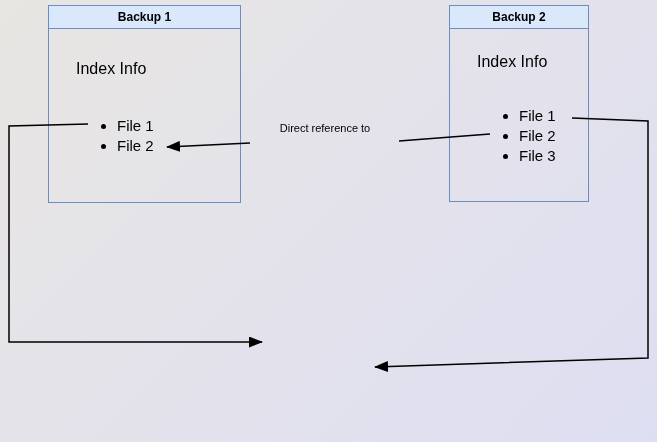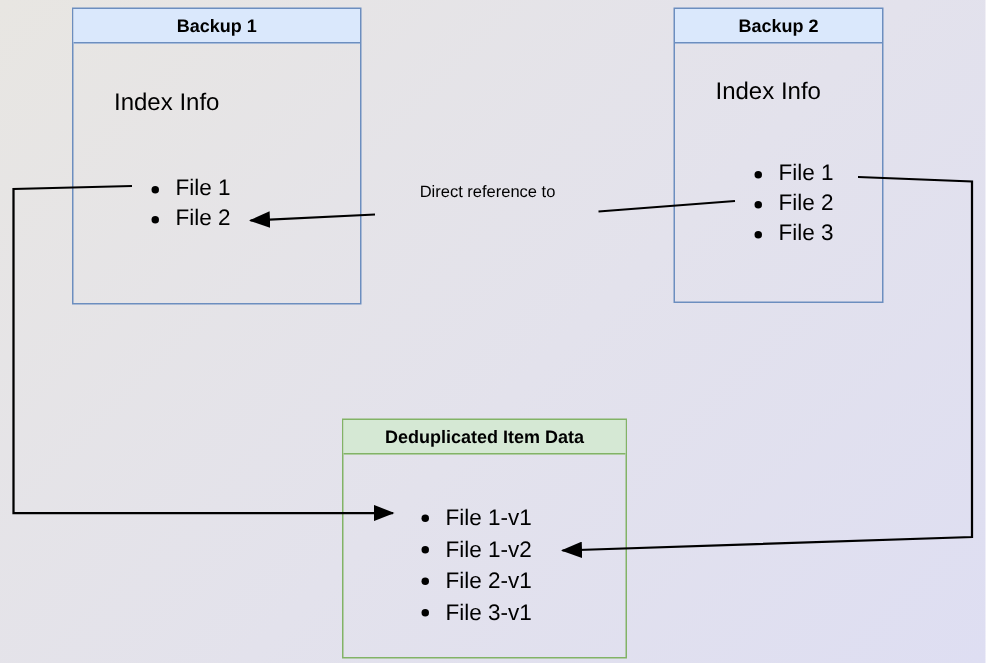--- a/index.html
+++ b/index.html
@@ -103,29 +103,20 @@
   <div class="box blue" id="backup2">
     <div class="box-header">Backup 2</div>
     <div class="subtitle">Index Info</div>
     <ul class="filelist">
         <li>File 1</li>
         <li>File 2</li>
         <li>File 3</li>
       </ul>
   </div>
 
-  <div class="box green" id="dedup">
-    <div class="box-header">Deduplicated Item Data</div>
-    <ul class="filelist">
-        <li>File 1-v1</li>
-        <li>File 1-v2</li>
-        <li>File 2-v1</li>
-        <li>File 3-v1</li>
-      </ul>
-  </div>
 
   <svg class="arrow-layer" width="657" height="442" viewBox="0 0 657 442">
     <defs>
       <marker id="arrowhead" markerUnits="userSpaceOnUse" markerWidth="14" markerHeight="11" refX="13" refY="5.5" orient="auto">
         <path class="ah" d="M0,0 L14,5.5 L0,11 Z"></path>
       </marker>
     </defs>
 
     <line class="ln" x1="490" y1="134" x2="399" y2="141"></line>
     <line class="ln" x1="250" y1="143" x2="167" y2="147" marker-end="url(#arrowhead)"></line>

